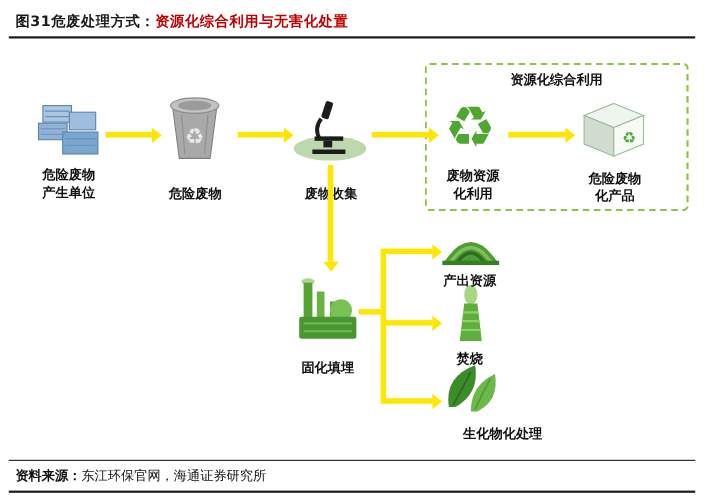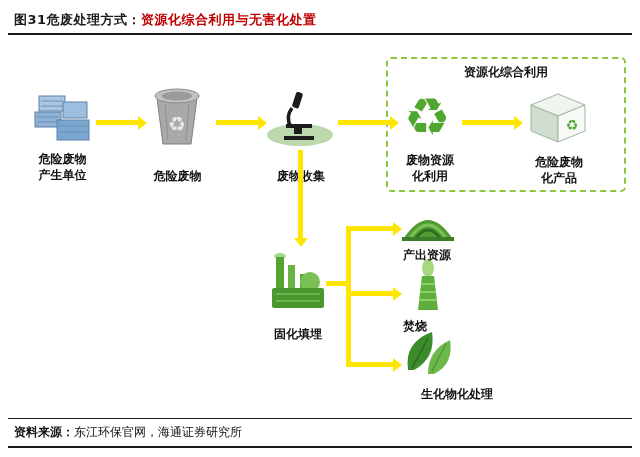--- a/index.html
+++ b/index.html
@@ -174,21 +174,21 @@
   <div class="icon" style="left:402px; top:326px;">
     <svg width="52" height="50" viewBox="0 0 52 50">
       <path d="M6 44 Q2 16 30 6 Q34 32 12 44 Z" fill="#3c8c2b"></path>
       <path d="M26 48 Q26 24 48 14 Q52 38 32 48 Z" fill="#6cb84a"></path>
       <path d="M10 42 Q18 28 26 12" stroke="#2a6b1d" stroke-width="1.5" fill="none"></path>
       <path d="M30 46 Q36 32 44 18" stroke="#4f9c33" stroke-width="1.5" fill="none"></path>
     </svg>
   </div>
 
   <div class="label" style="left:394px; top:247px; width:66px;">产出资源</div>
-  <div class="label" style="left:388px; top:318px; width:54px;">焚烧</div>
+  <div class="label" style="left:400px; top:318px; width:54px;">焚烧</div>
   <div class="label" style="left:395px; top:386px; width:84px;margin-left:20px;">生化物化处理</div>
 
   <div class="footer-rule-top"></div>
   <div class="footer-text">
     <span class="src">资料来源：</span><span>东江环保官网，海通证券研究所</span>
   </div>
   <div class="footer-rule-bottom"></div>
 
 </div>
 

